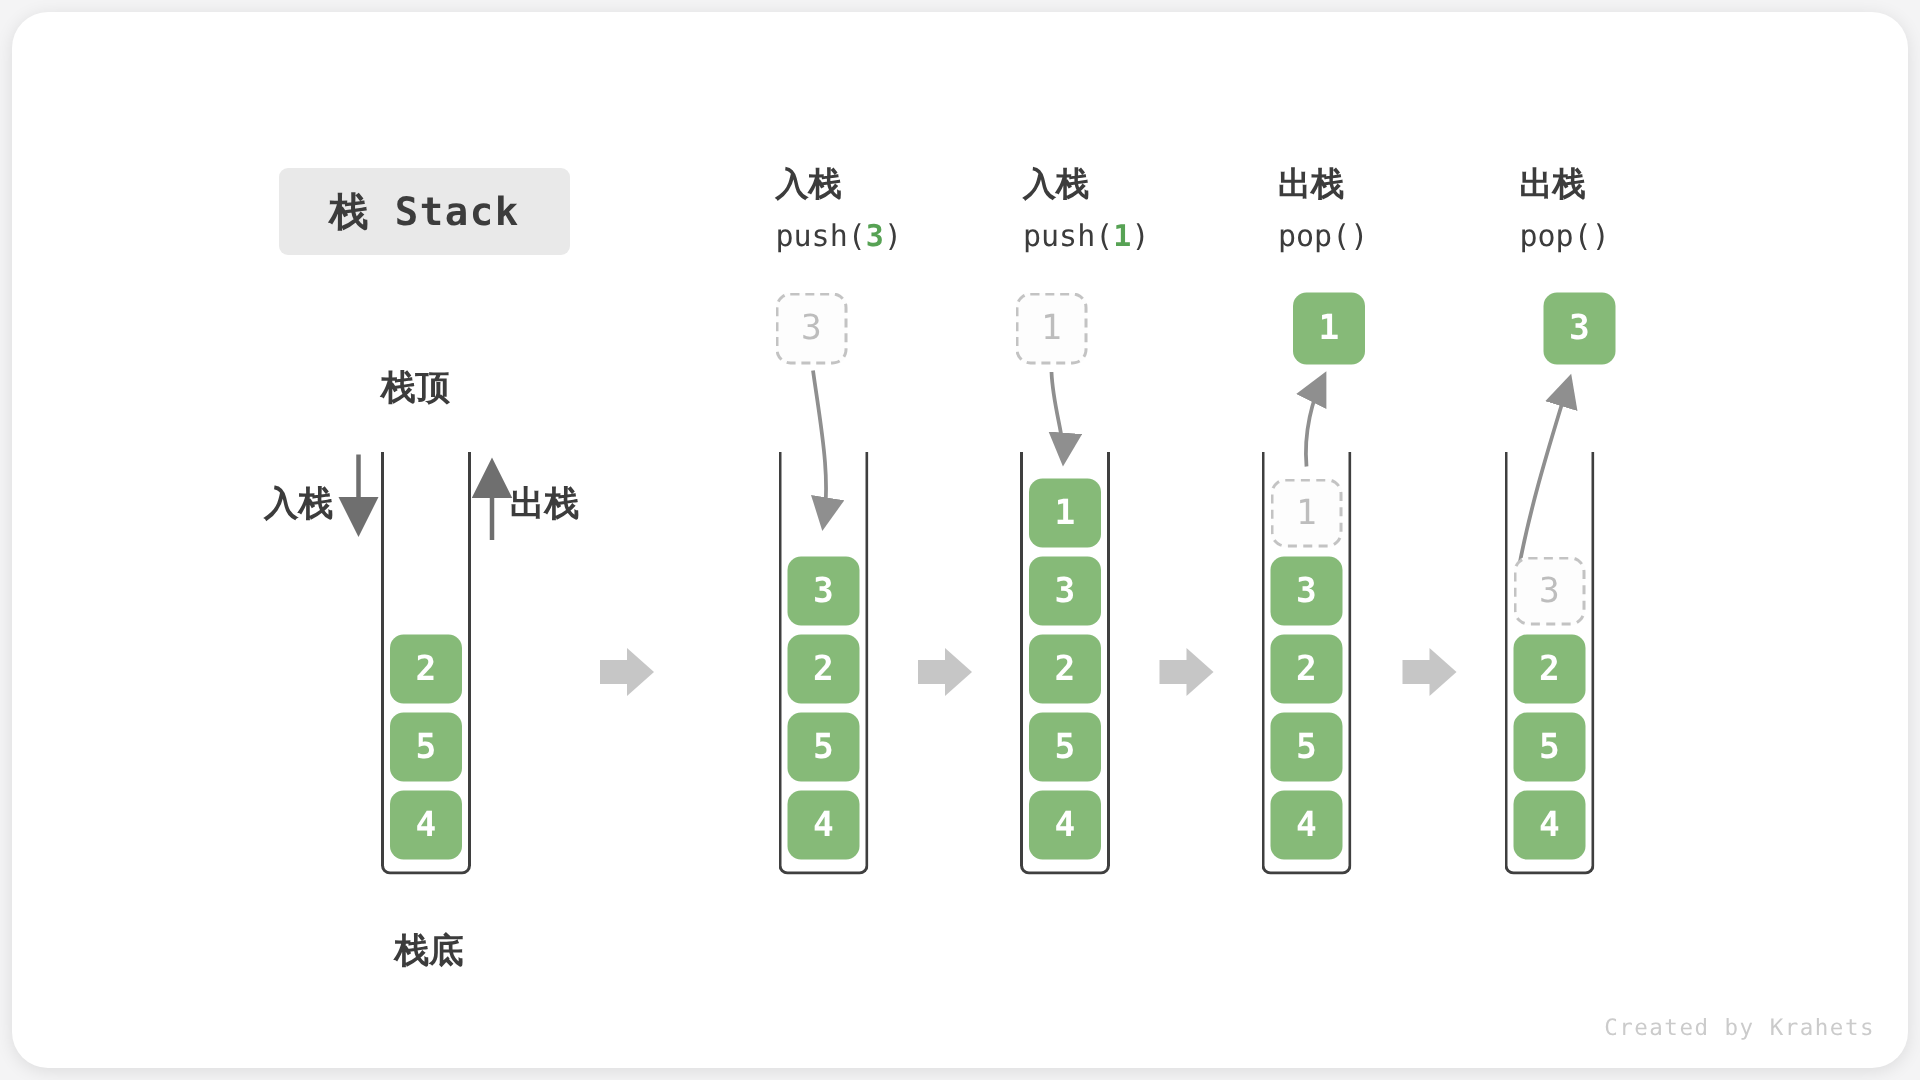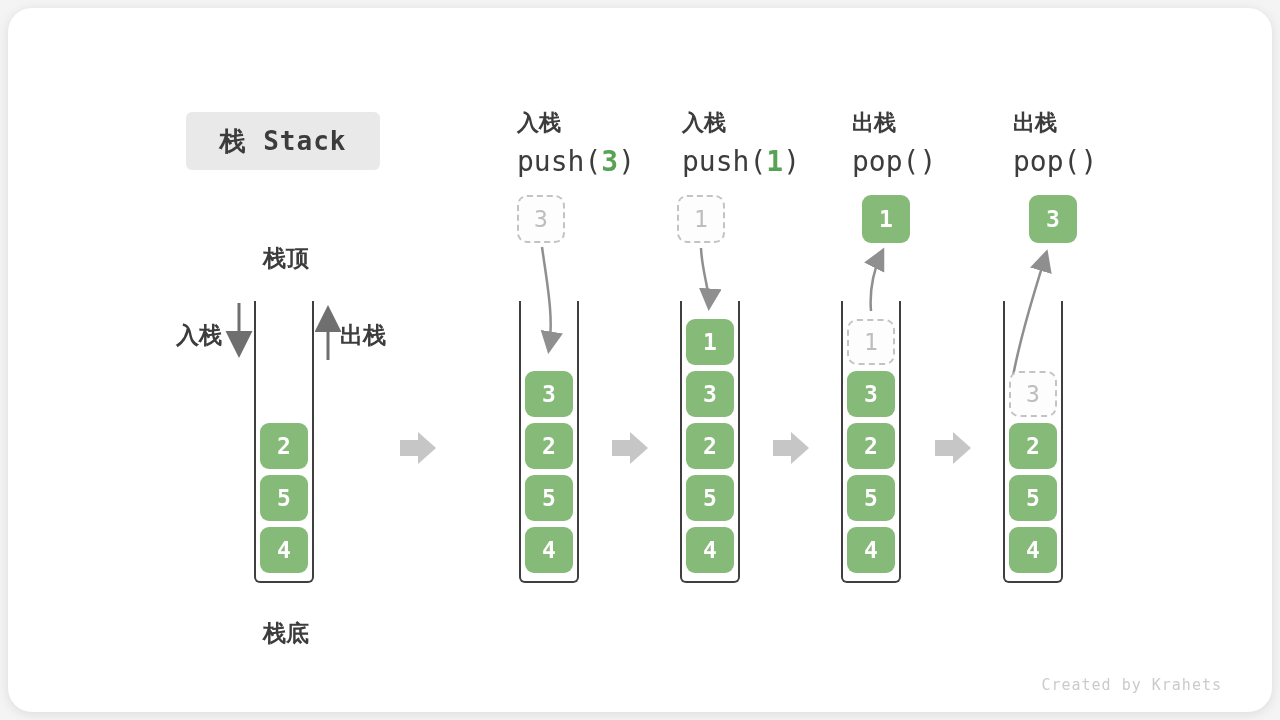--- a/index.html
+++ b/index.html
@@ -9,21 +9,21 @@
     background:var(--card-bg,#ffffff);border-radius:24px;
     box-shadow:0 2px 12px rgba(0,0,0,.10);}
   .title-box{position:absolute;left:186px;top:112px;width:194px;height:58px;
     background:var(--title-bg,#e9e9e9);border-radius:6px;display:flex;
     align-items:center;justify-content:center;font-family:"DejaVu Sans Mono",monospace;
     font-size:26px;font-weight:bold;color:var(--label-dark,#3c3c3c);letter-spacing:1px;}
   .side-label{position:absolute;font-size:23px;font-weight:bold;
     color:var(--label-dark,#3c3c3c);white-space:nowrap;}
   .stage-header{position:absolute;top:108px;}
   .op-label{font-size:22px;font-weight:bold;color:var(--label-dark,#3c3c3c);}
-  .op-code{margin-top:7px;font-family:"DejaVu Sans Mono",monospace;font-size:28px;
+  .op-code{margin-top:7px;font-family:"DejaVu Sans Mono",monospace;font-size:20px;
     color:var(--label-dark,#3c3c3c);}
   .code-arg{color:var(--accent-green,#57a254);font-weight:bold;}
   .stack-container{position:absolute;top:301px;width:60px;height:282px;
     box-sizing:border-box;border-left:2px solid var(--container-border,#3f3f3f);
     border-right:2px solid var(--container-border,#3f3f3f);
     border-bottom:2px solid var(--container-border,#3f3f3f);
     border-radius:0 0 6px 6px;background:transparent;}
   .cell{position:absolute;width:48px;height:46px;box-sizing:border-box;
     background:var(--green,#86ba78);border-radius:9px;display:flex;align-items:center;
     justify-content:center;font-family:"DejaVu Sans Mono",monospace;font-size:23px;
@@ -33,34 +33,34 @@
     color:var(--ghost-text,#bdbdbd);font-weight:normal;}
   .float-cell{position:absolute;top:195px;width:48px;height:48px;box-sizing:border-box;
     background:var(--green,#86ba78);border-radius:9px;display:flex;align-items:center;
     justify-content:center;font-family:"DejaVu Sans Mono",monospace;font-size:23px;
     font-weight:bold;color:#ffffff;}
   .float-cell.ghost{background:var(--ghost-bg,#fdfdfd);
     border:2px dashed var(--ghost-border,#c3c3c3);border-radius:10px;
     color:var(--ghost-text,#bdbdbd);font-weight:normal;}
   #arrow-layer{position:absolute;left:0;top:0;width:1280px;height:720px;
     pointer-events:none;}
-  .footer{position:absolute;top:676px;right:58px;font-family:"DejaVu Sans Mono",monospace;
+  .footer{position:absolute;top:676px;right:30px;font-family:"DejaVu Sans Mono",monospace;
     font-size:15px;color:var(--footer-gray,#cbcbcb);letter-spacing:1px;}
 </style>
 </head>
 <body>
 
 <div id="canvas">
   <div class="card"></div>
 
   <div class="title-box">
     <span>栈 Stack</span>
   </div>
 
-  <div class="side-label" style="left:254px;top:243px;width:64px;text-align:center;">栈顶</div>
+  <div class="side-label" style="left:254px;top:243px;width:64px;">栈顶</div>
   <div class="side-label" style="left:254px;top:618px;width:64px;text-align:center;">栈底</div>
   <div class="side-label" style="left:176px;top:320px;">入栈</div>
   <div class="side-label" style="left:340px;top:320px;">出栈</div>
 
   <svg id="arrow-layer" viewBox="0 0 1280 720" xmlns="http://www.w3.org/2000/svg">
     <defs>
       <marker id="headDark" markerWidth="10" markerHeight="10" refX="7" refY="4.5" orient="auto">
         <path d="M0,0 L9,4.5 L0,9 Z" fill="#6f6f6f"></path>
       </marker>
       <marker id="headMid" markerWidth="10" markerHeight="10" refX="7" refY="4.5" orient="auto">

